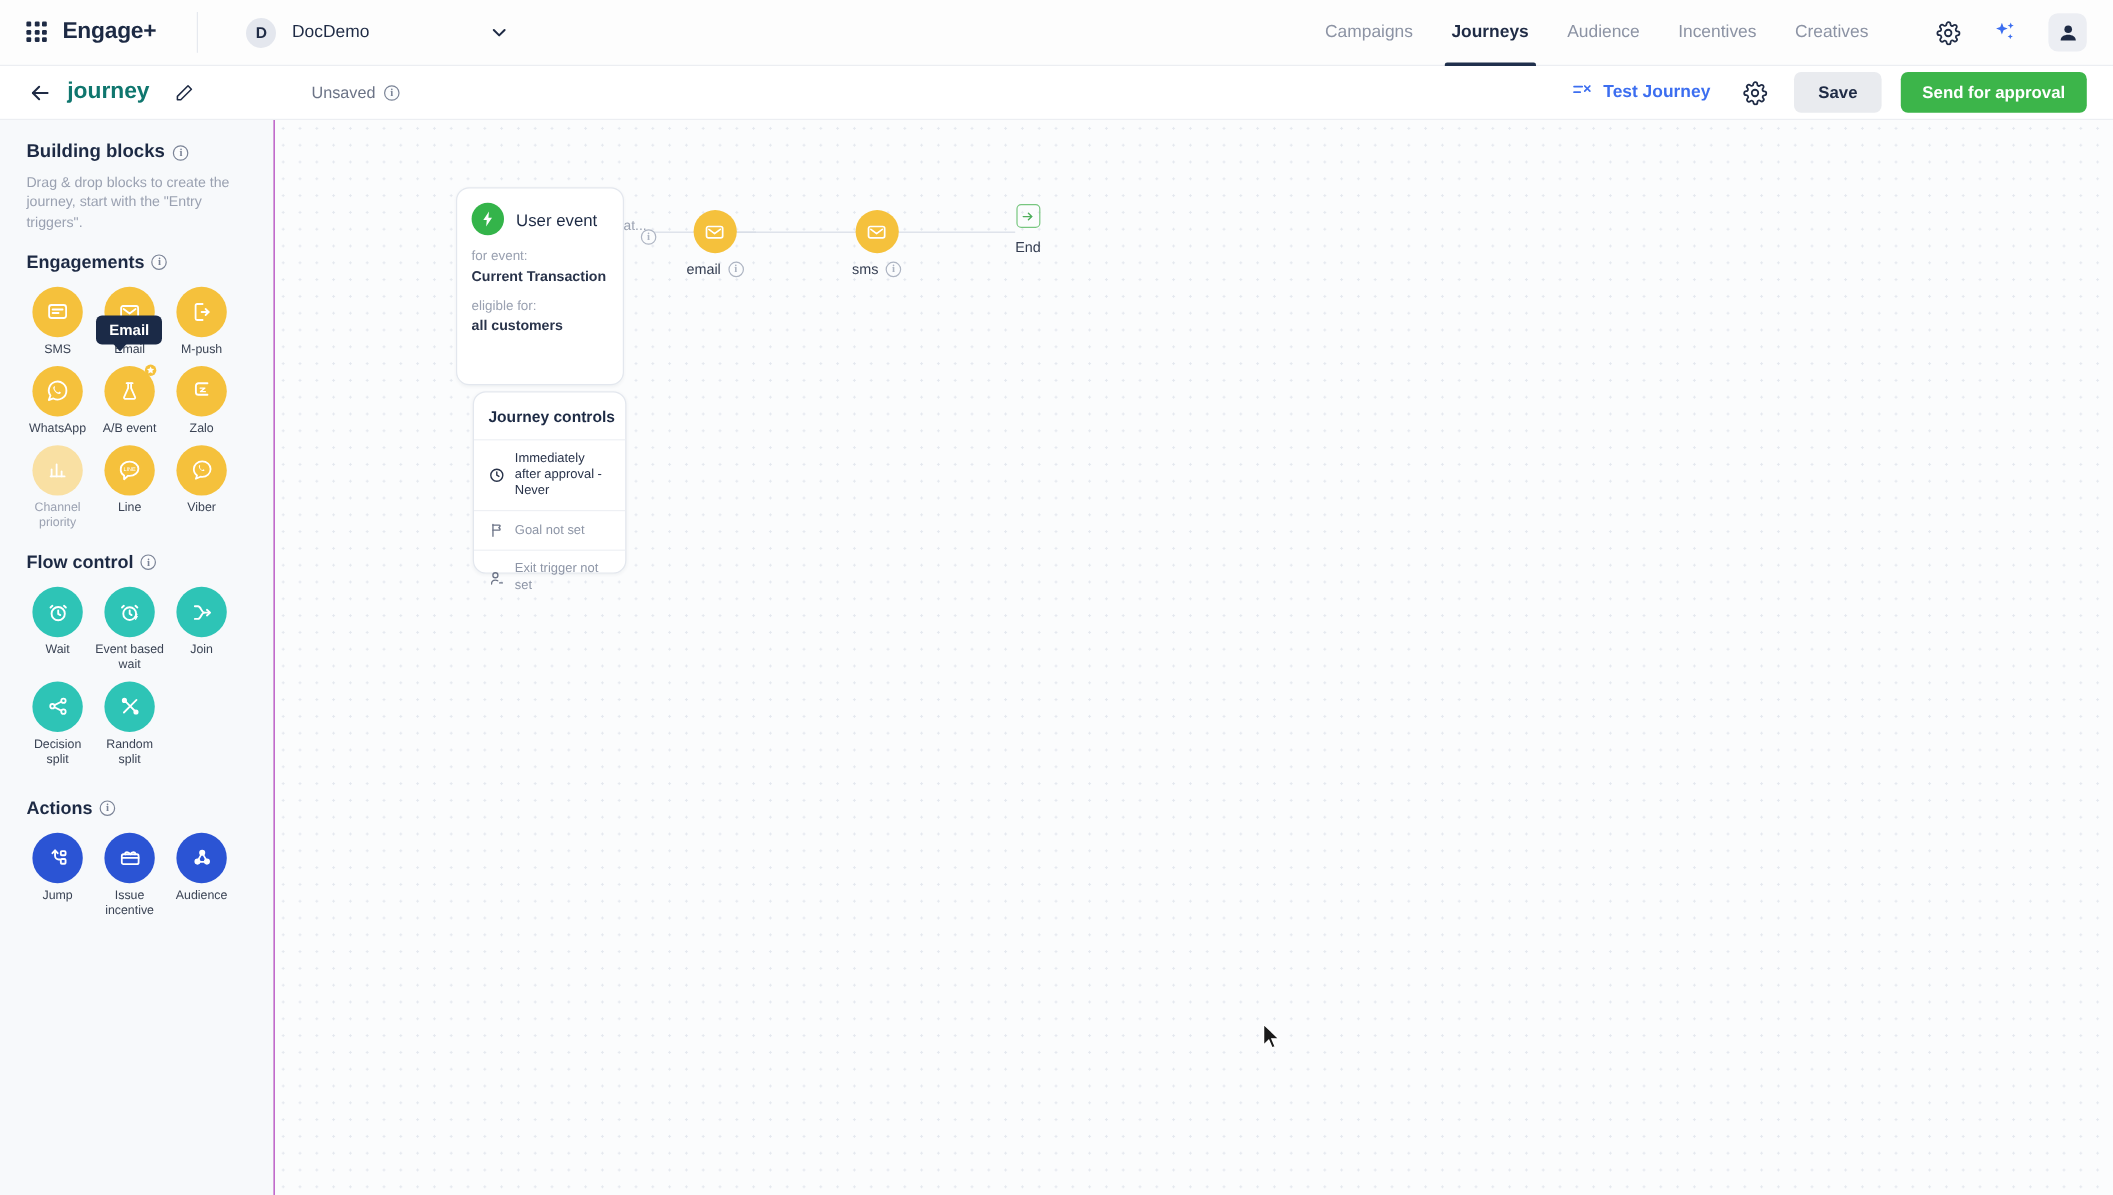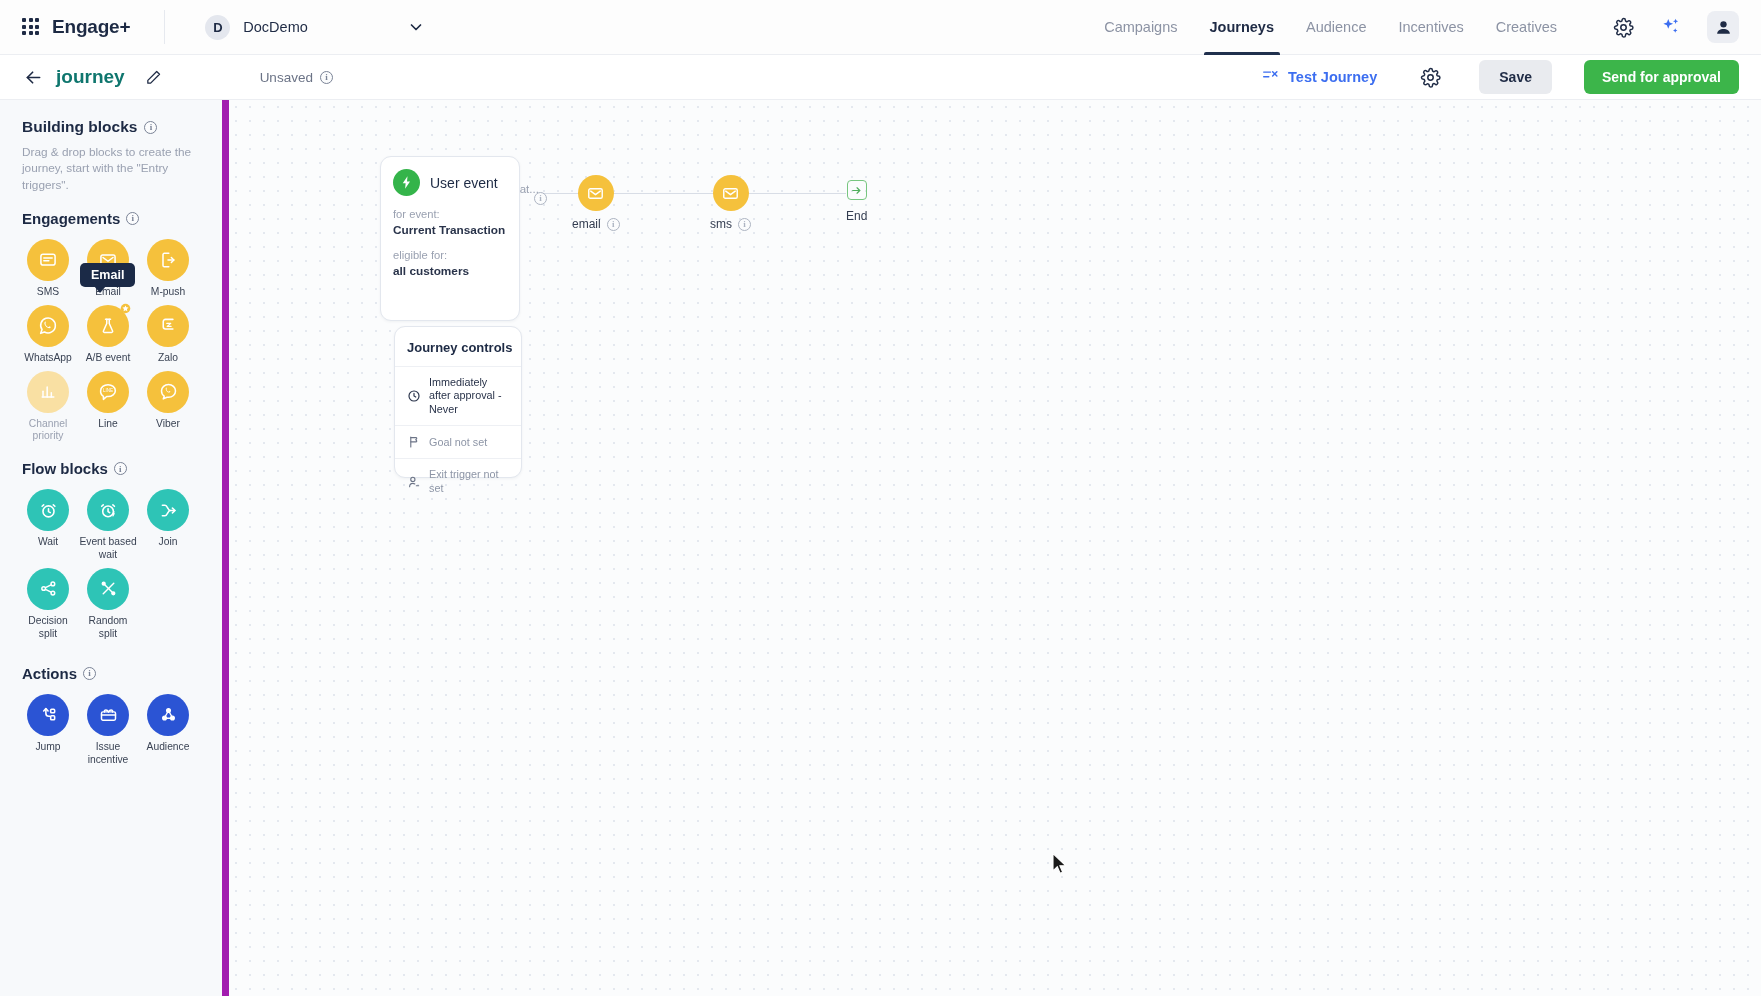--- a/index.html
+++ b/index.html
@@ -71,42 +71,42 @@
   }
   .backarrow { margin-left: 22px; width: 22px; height: 22px; cursor: pointer;
     display: flex; align-items: center; justify-content: center; }
   .jtitle { margin-left: 12px; font-size: 19px; font-weight: bold; color: #0f766e; }
   .editpencil { margin-left: 20px; width: 18px; height: 18px; cursor: pointer;
     display: flex; align-items: center; justify-content: center; }
   .unsaved {
     margin-left: 97px; display: flex; align-items: center; gap: 7px;
     font-size: 13.5px; color: #6b7386;
   }
-  .subright { margin-left: auto; display: flex; align-items: center; gap: 16px; margin-right: 22px; }
+  .subright { margin-left: auto; display: flex; align-items: center; gap: 0; margin-right: 22px; }
   .testjourney {
     display: flex; align-items: center; gap: 9px; color: #3c6ef0;
     font-size: 14.5px; font-weight: bold; cursor: pointer; margin-right: 26px;
   }
   .gear2 { width: 22px; height: 22px; cursor: pointer; margin-right: 22px;
     display: flex; align-items: center; justify-content: center; }
   .btn-save {
     background: #e9ebef; color: #1f2b45; font-size: 14px; font-weight: bold;
     border: none; border-radius: 6px; padding: 9px 20px; cursor: pointer;
     font-family: "Liberation Sans", sans-serif; margin-right: 16px;
   }
   .btn-approval {
     background: #3cb54a; color: #ffffff; font-size: 14px; font-weight: bold;
     border: none; border-radius: 6px; padding: 9px 18px; cursor: pointer;
     font-family: "Liberation Sans", sans-serif;
   }
 
   
   .sidebar {
     position: absolute; top: 100px; left: 0; width: 229px; height: 896px;
-    background: #f7f9fb; border-right: 7px solid #a21caf;
+    background: #f7f9fb; border-right: 1px solid #a21caf;
     overflow: hidden;
   }
   .sb-title {
     margin: 18px 0 0 22px; font-size: 15.5px; font-weight: bold; color: #1d2a44;
     display: flex; align-items: center; gap: 7px;
   }
   .sb-desc {
     margin: 8px 22px 0 22px; font-size: 11.8px; color: #9aa1b1; line-height: 1.38;
   }
   .sb-group {
@@ -419,21 +419,21 @@
         <svg width="21" height="21" viewBox="0 0 24 24" fill="none" stroke="#fff" stroke-width="1.7" stroke-linecap="round" stroke-linejoin="round">
           <path d="M20 11.3c0 4.1-3.6 7.4-8 7.4-.6 0-1.2 0-1.7-.1L6 20.5l1.1-3.1A7.3 7.3 0 0 1 4 11.3C4 7.2 7.6 4 12 4s8 3.2 8 7.3z"></path>
           <path d="M9.8 9c-.2.5 0 1.3.6 2 .6.8 1.4 1.3 1.9 1.2.3 0 .5-.4.7-.7l1.2.6c-.1.5-.6 1-1.1 1.1-1 .2-2.3-.7-3.3-1.9-.8-1.1-1.2-2.3-.9-3.1.2-.4.6-.7 1.1-.7z" fill="#fff" stroke="none"></path>
         </svg>
       </div>
       <div class="tile-label">Viber</div>
     </div>
   </div>
 
   <div class="sb-group">
-    <span>Flow blocks</span>
+    <span>Flow control</span>
     <span class="info-circle dark">i</span>
   </div>
   <div class="tile-grid">
     <div class="tile">
       <div class="tile-circle teal">
         <svg width="21" height="21" viewBox="0 0 24 24" fill="none" stroke="#fff" stroke-width="1.8" stroke-linecap="round">
           <circle cx="12" cy="13" r="6.3"></circle>
             <path d="M12 10v3.2l2 1.2"></path>
           <path d="M6.5 5.5L4.7 7.2"></path>
             <path d="M17.5 5.5l1.8 1.7"></path>
@@ -581,21 +581,21 @@
         <rect x="3.5" y="6" width="17" height="12" rx="2"></rect>
           <path d="M6 9l6 4.5L18 9"></path>
       </svg>
     </div>
     <div class="flow-label">
       <span>sms</span>
       <span class="info-circle">i</span>
     </div>
   </div>
 
-  <div class="end-node" style="left:617px; top:80px;justify-content:center;">
+  <div class="end-node" style="left:617px; top:70px;justify-content:center;">
     <div class="end-box">
       <svg width="13" height="13" viewBox="0 0 24 24" fill="none" stroke="#4fae5c" stroke-width="2.2" stroke-linecap="round" stroke-linejoin="round">
         <path d="M5 12h13"></path>
           <path d="M13 7l5 5-5 5"></path>
       </svg>
     </div>
     <div class="end-label">End</div>
   </div>
 
   <div class="controls-card">

